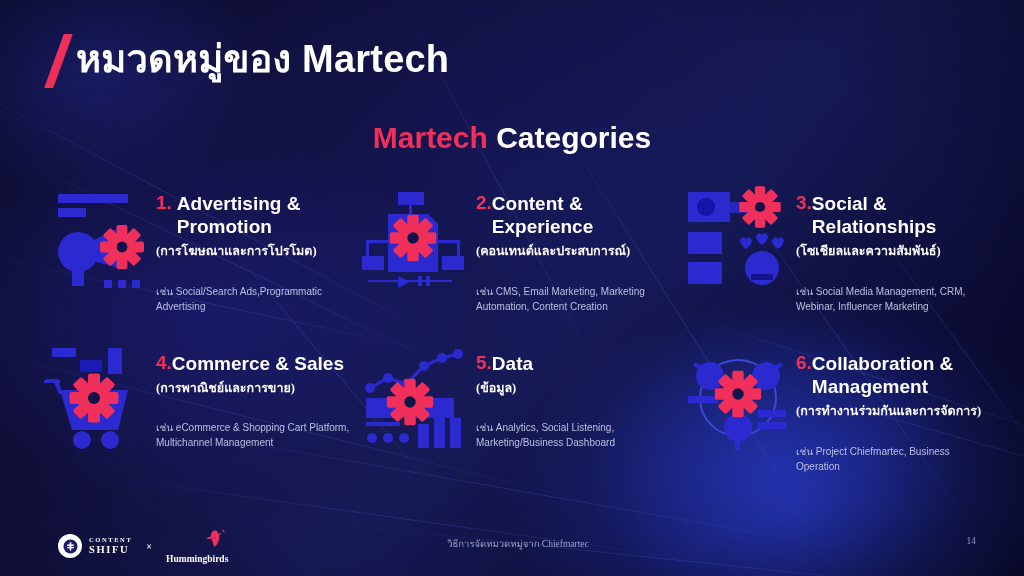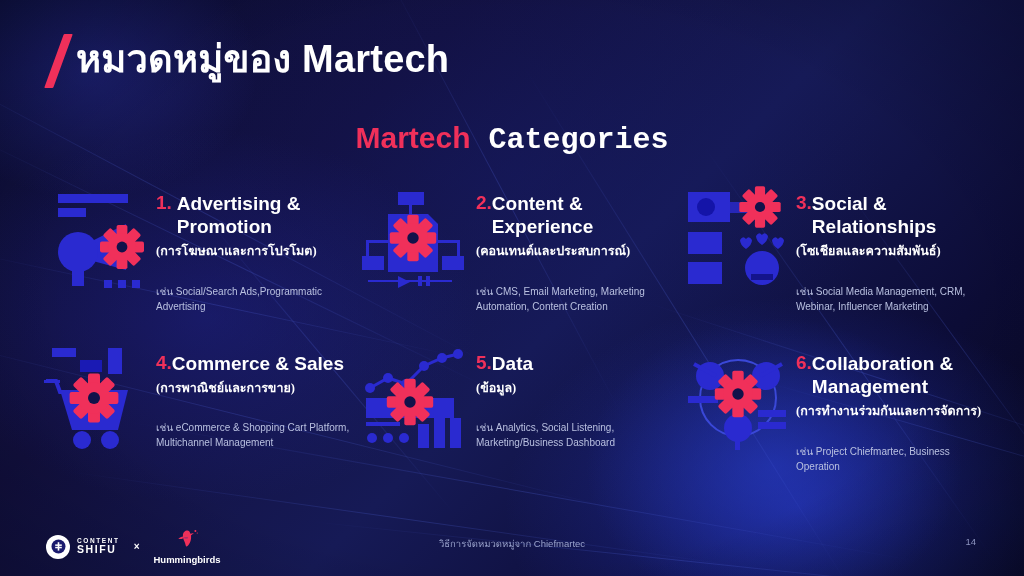--- a/index.html
+++ b/index.html
@@ -48,51 +48,51 @@
   .title {
     font-size:38px; font-weight:700; color:#ffffff; letter-spacing:.2px;
     line-height:1.1; white-space:nowrap;
   }
 
   .subtitle {
     position:absolute; top:120px; left:0; right:0; text-align:center;
     font-size:30px; font-weight:700; line-height:1.2;
   }
   .subtitle .pink { color:#f0305a; }
-  .subtitle .white { color:#ffffff;font-family:Liberation Mono, monospace; }
+  .subtitle .white { color:#ffffff; }
 
   
   .grid {
     position:absolute; left:38px; top:180px; width:960px;
     display:grid; grid-template-columns:repeat(3, 320px); grid-auto-rows:160px;
   }
   .cell { position:relative; display:flex; align-items:flex-start; }
   .icon-wrap { width:118px; flex:none; position:relative; height:115px; }
   .icon-wrap svg { position:absolute; left:4px; top:4px; }
   .txt { flex:1; padding-top:12px; padding-right:6px; }
   .head-line { display:flex; align-items:flex-start; }
   .num { color:#f0305a; font-size:19px; font-weight:700; line-height:1.2; flex:none; }
   .num.sp { margin-right:5px; }
   .ttl { color:#ffffff; font-size:19px; font-weight:700; line-height:1.22; }
   .thai { color:#ffffff; font-size:12.5px; font-weight:700; margin-top:5px; line-height:1.3;font-family:Liberation Serif, serif; }
   .ex { color:#b9c0e0; font-size:10px; font-weight:400; margin-top:24px; line-height:1.5; }
 
   
-  .footer { position:absolute; left:0; right:0; bottom:0; height:62px; }
+  .footer { position:absolute; left:12px; right:0; bottom:0; height:62px;font-family:Liberation Serif, serif; }
   .logos { position:absolute; left:46px; top:14px; display:flex; align-items:center; gap:14px; }
   .cs-logo { display:flex; align-items:center; gap:7px; }
   .cs-mark {
     width:24px; height:24px; border-radius:50%; background:#ffffff;
     display:flex; align-items:center; justify-content:center; flex:none;
   }
   .cs-text { line-height:1.05; }
   .cs-text .t1 { color:#ffffff; font-size:6.5px; font-weight:700; letter-spacing:1.6px; }
   .cs-text .t2 { color:#ffffff; font-size:10.5px; font-weight:700; letter-spacing:1.6px; }
   .x-mark { color:#ffffff; font-size:10px; font-weight:700; }
-  .hb-logo { display:flex; flex-direction:column; align-items:center; gap:2px; }
+  .hb-logo { display:flex; flex-direction:column; align-items:flex-end; gap:2px; }
   .hb-name { color:#ffffff; font-size:9.5px; font-weight:700; }
   .foot-center {
     position:absolute; left:0; right:0; top:22px; text-align:center;
     color:#9aa3cc; font-size:9.5px;
   }
   .page-num { position:absolute; right:48px; top:22px; color:#8c93bf; font-size:9.5px; }
 </style>
 </head>
 <body>
 

